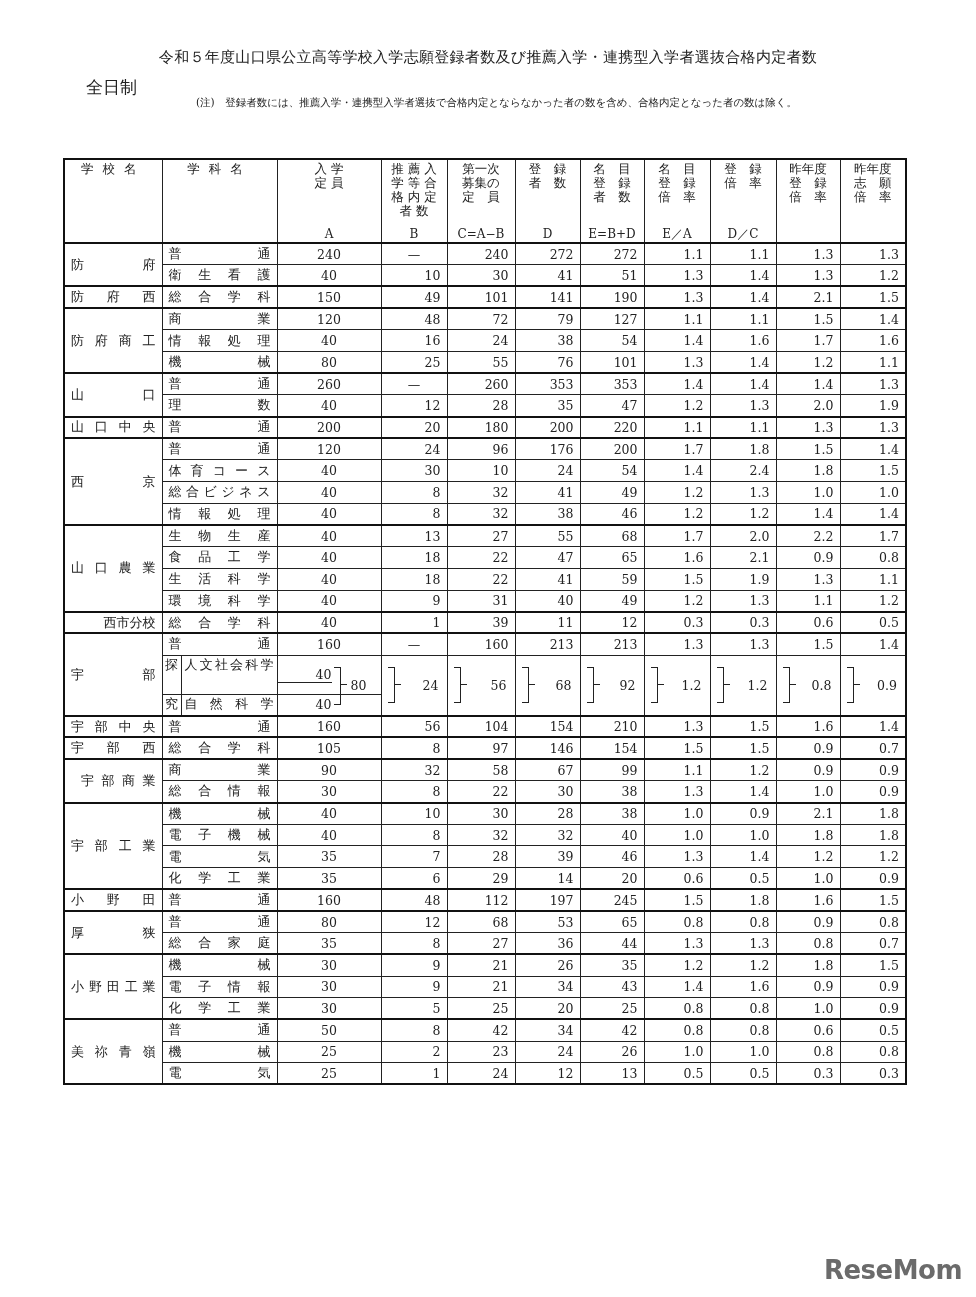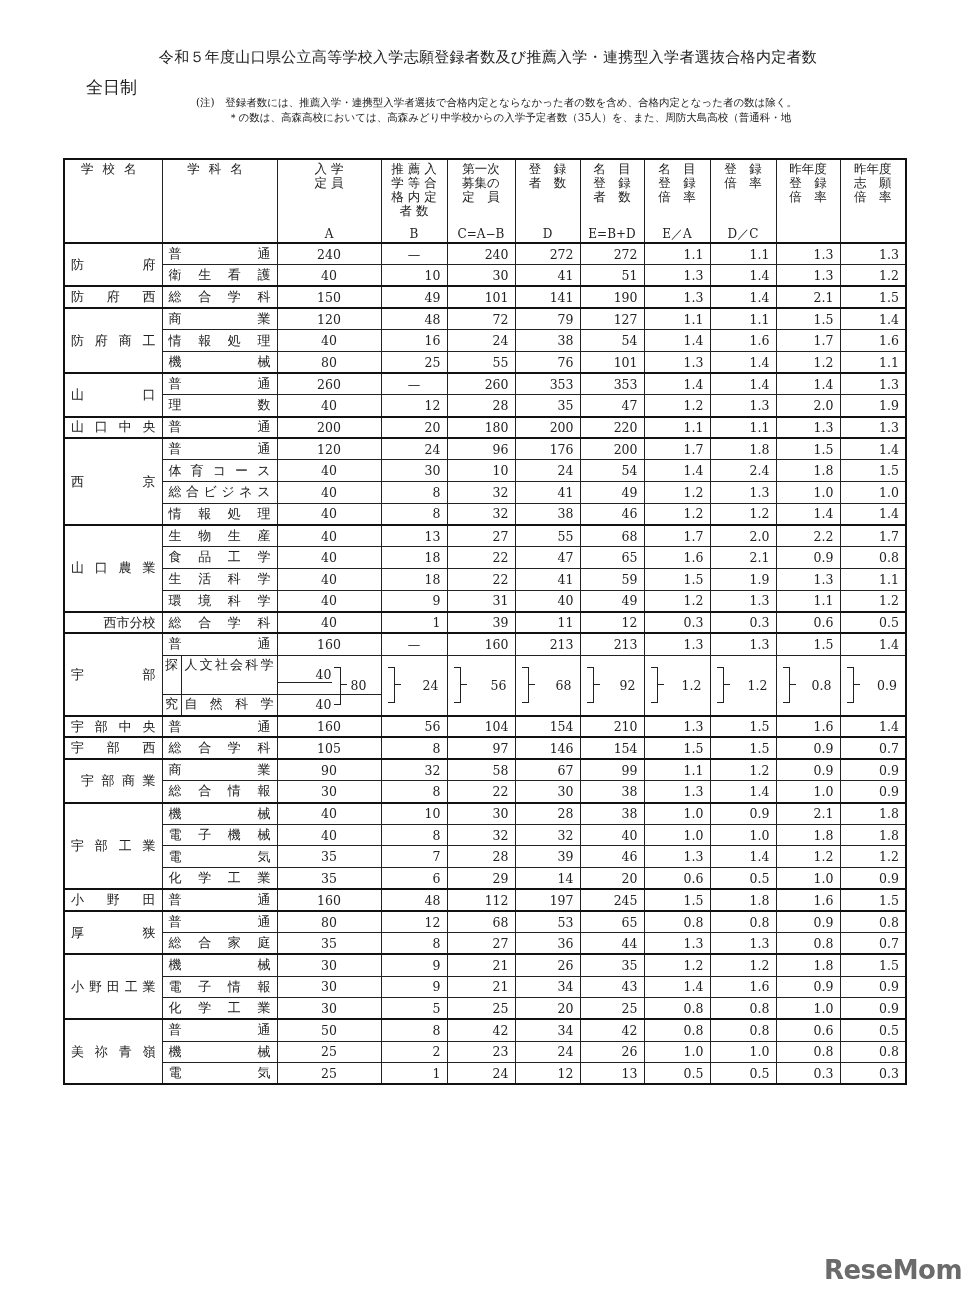--- a/index.html
+++ b/index.html
@@ -53,21 +53,20 @@
       font-weight: bold; font-size: 26px; color: #6b6b6b; letter-spacing: -0.5px;
     }
   </style>
 </head>
 <body>
 
 <div class="title">令和５年度山口県公立高等学校入学志願登録者数及び推薦入学・連携型入学者選抜合格内定者数</div>
 <div class="shift">全日制</div>
 <div class="notes">
   <div class="n1">(注)　登録者数には、推薦入学・連携型入学者選抜で合格内定とならなかった者の数を含め、合格内定となった者の数は除く。</div>
-  <div class="n2">＊の数は、高森高校においては、高森みどり中学校からの入学予定者数（35人）を、また、周防大島高校（普通科・地</div>
 </div>
 
 <table class="data">
   <colgroup>
     <col style="width:98px">
       <col style="width:115px">
       <col style="width:104px">
       <col style="width:66px">
     <col style="width:68px">
       <col style="width:65px">

